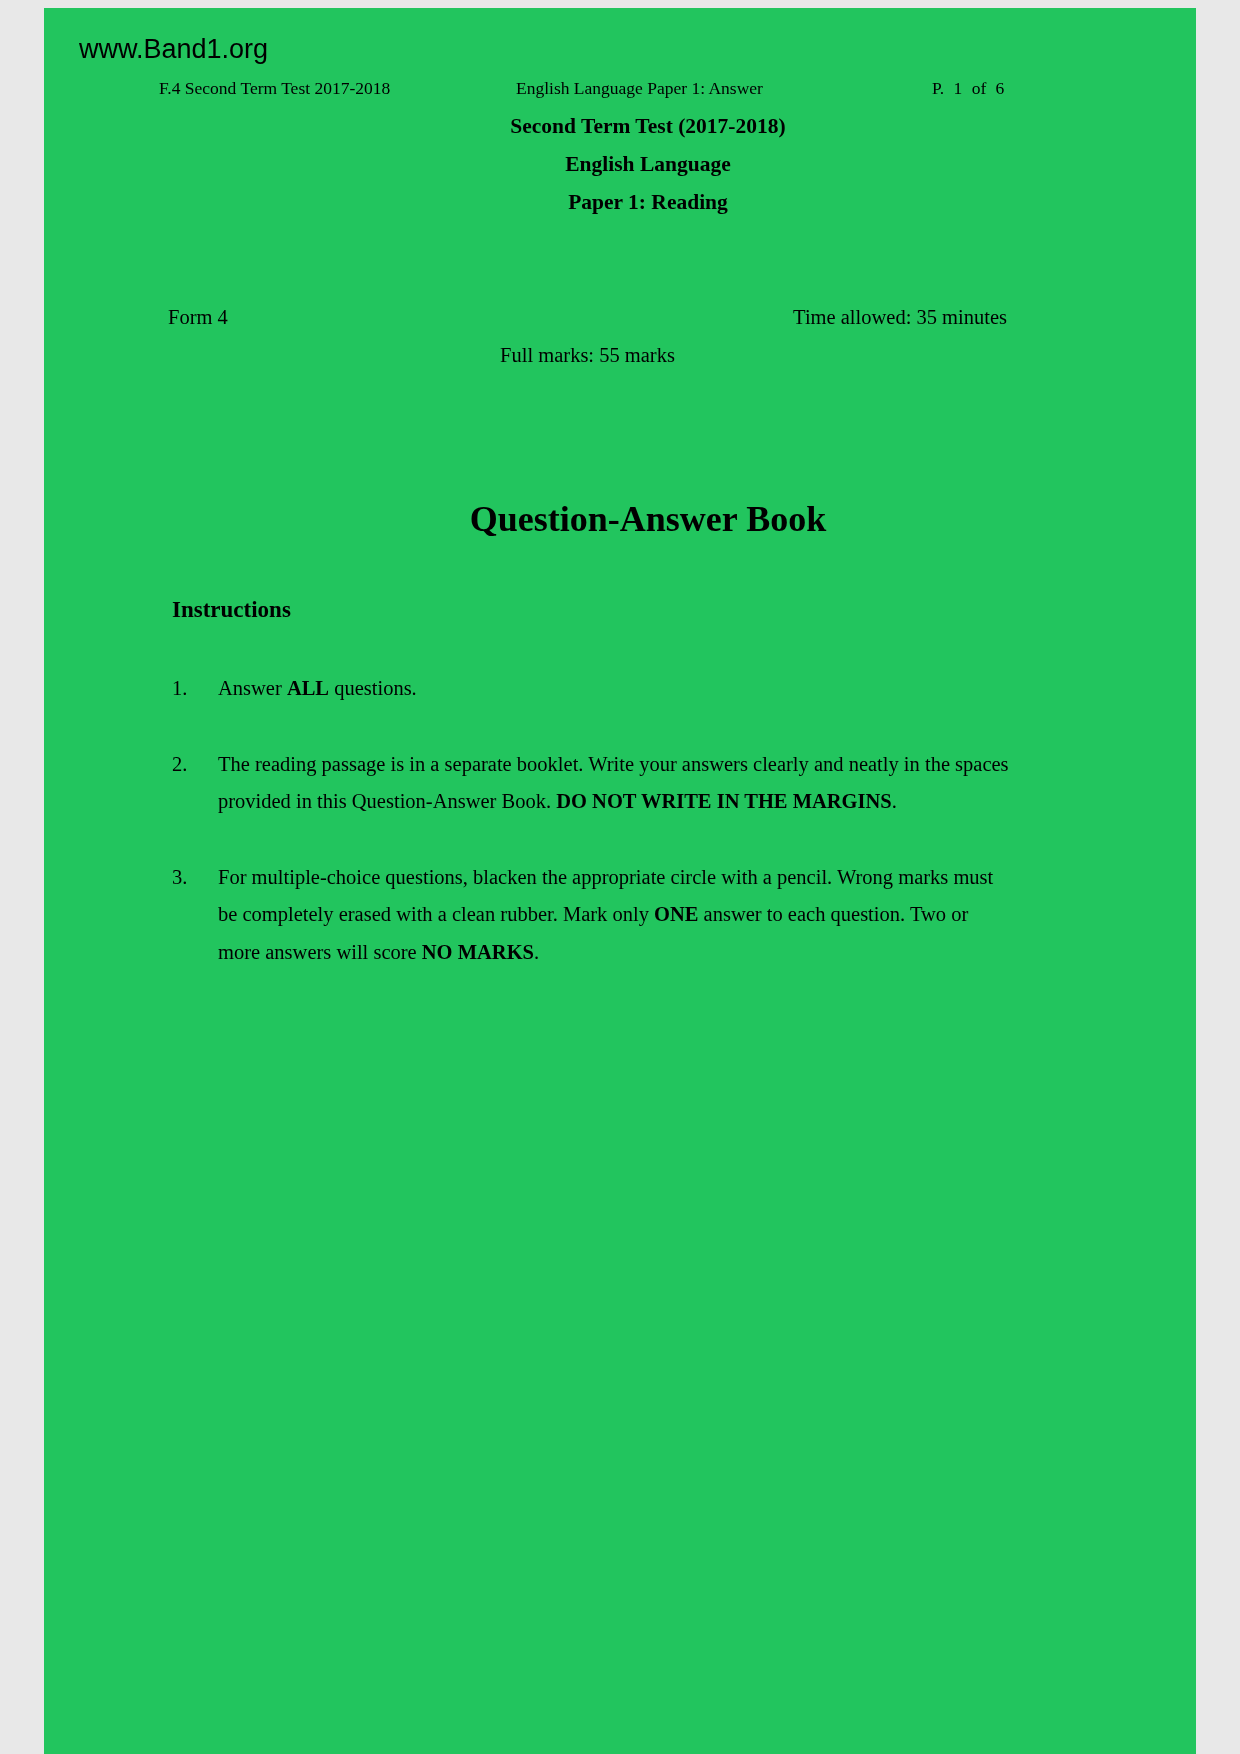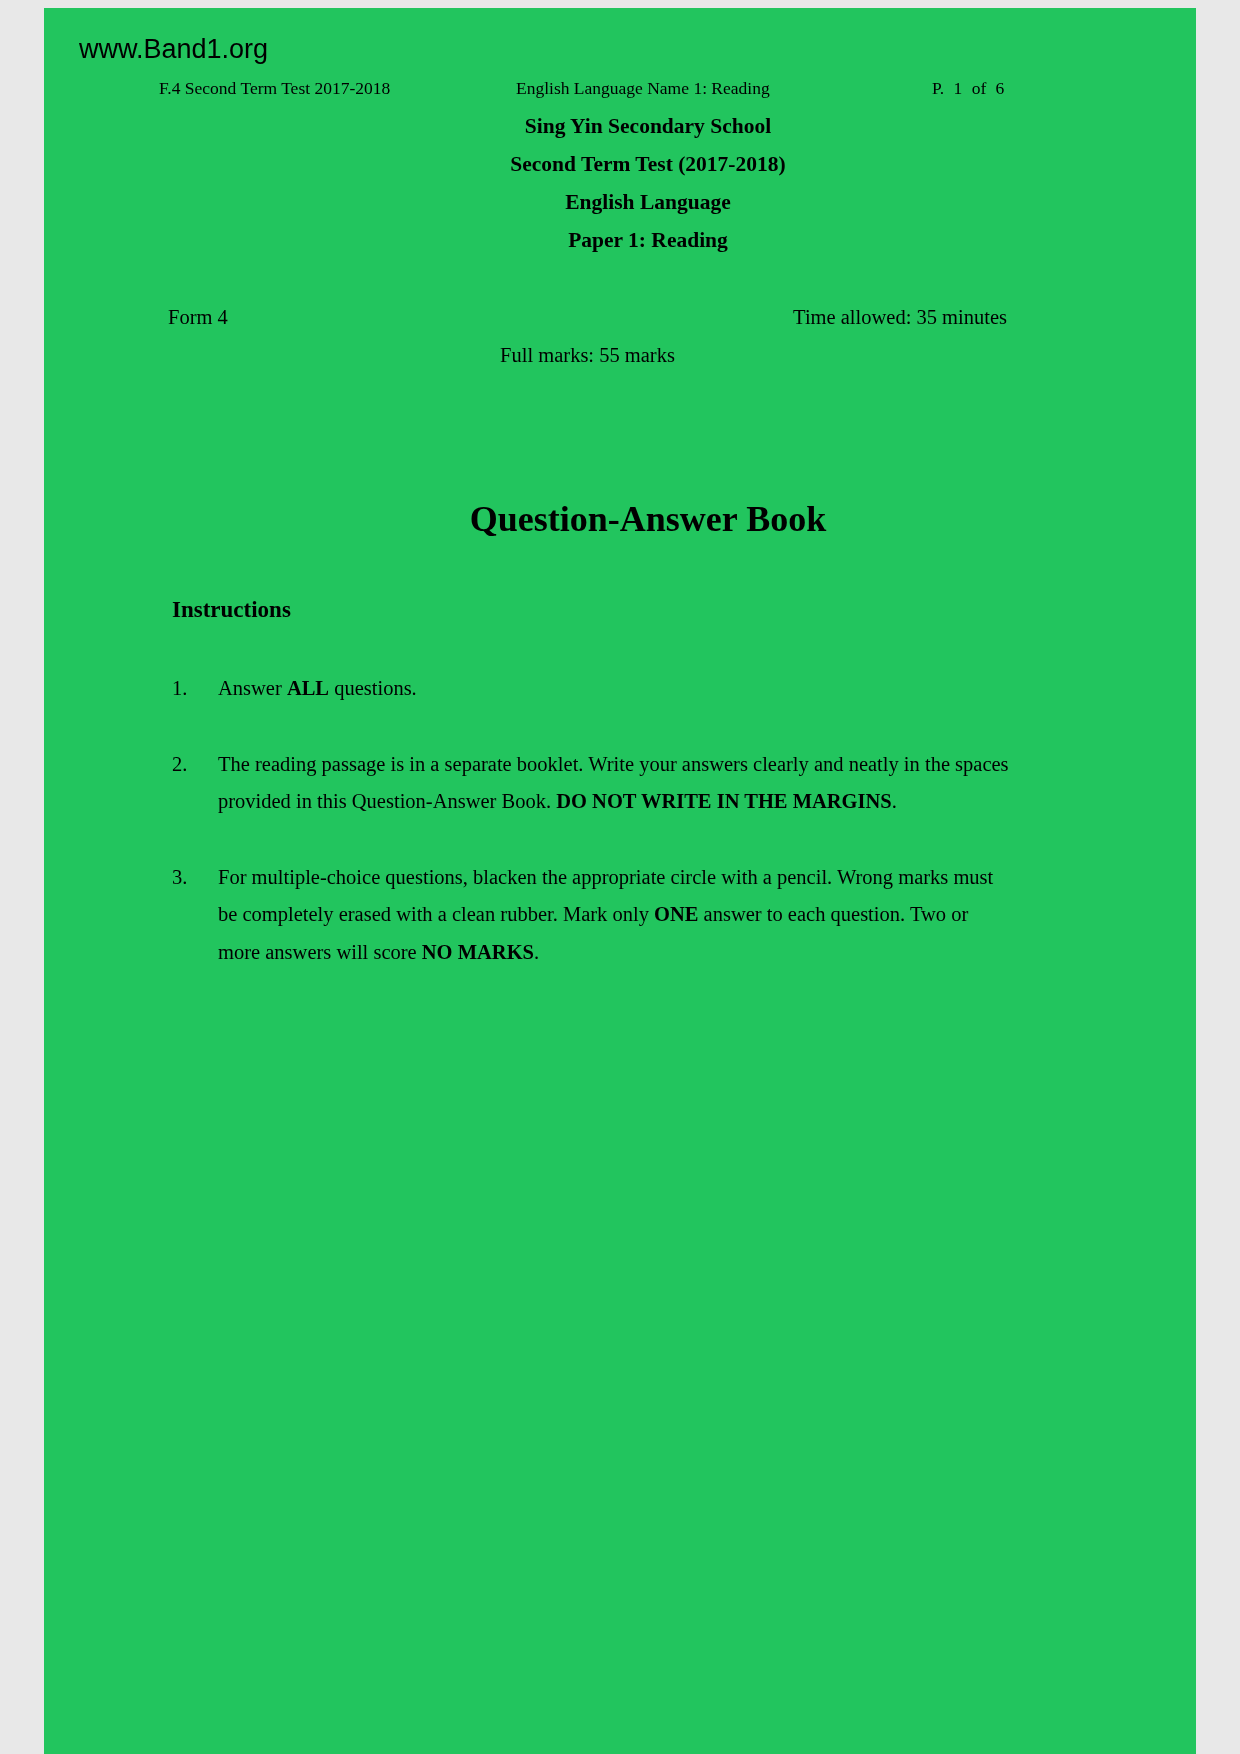--- a/index.html
+++ b/index.html
@@ -69,26 +69,25 @@
 </style>
 </head>
 <body>
 
 <div class="page">
 
   <div class="watermark">www.Band1.org</div>
 
   <div class="header">
     <span class="h-left">F.4 Second Term Test 2017-2018</span>
-    <span class="h-center">English Language Name 1: Reading</span>
+    <span class="h-center">English Language Paper 1: Answer</span>
     <span class="h-right">P. 1 of 6</span>
   </div>
 
   <div class="titles">
-    <div>Sing Yin Secondary School</div>
     <div>Second Term Test (2017-2018)</div>
     <div>English Language</div>
     <div>Paper 1: Reading</div>
   </div>
 
   <div class="form-row">
     <span>Form 4</span>
     <span>Time allowed: 35 minutes</span>
   </div>
 

